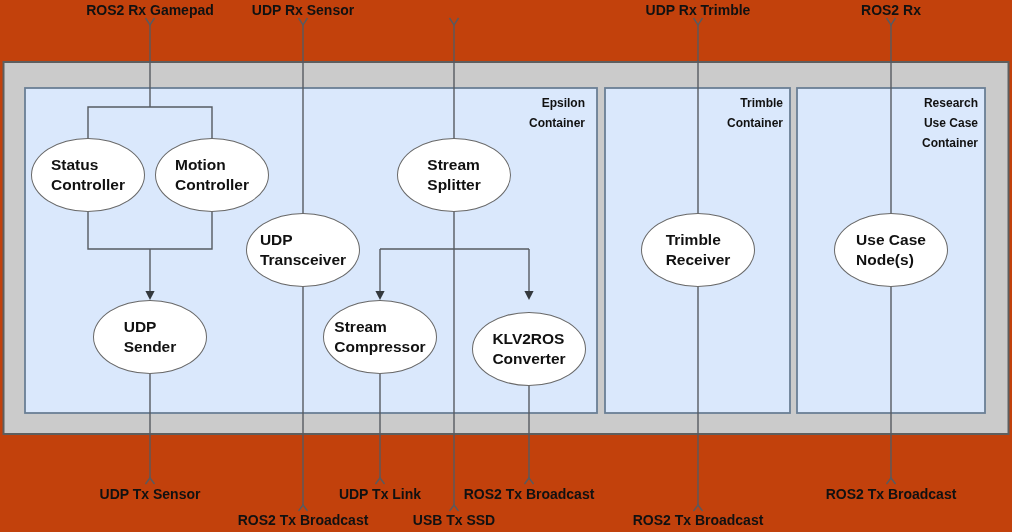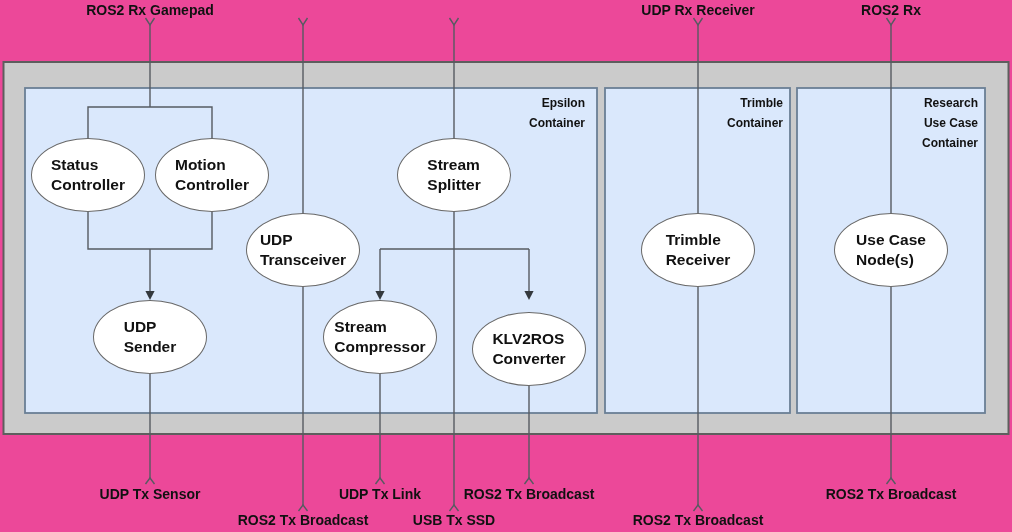--- a/index.html
+++ b/index.html
@@ -1,17 +1,17 @@
 <!DOCTYPE html>
 <html><head>
 <meta charset="utf-8">
 <style>
   html,body{margin:0;padding:0;background:#ffffff;}
   .canvas{
-    position:relative;width:1012px;height:532px;background:#ec4899;
+    position:relative;width:1012px;height:532px;background:#c2410c;
     font-family:"Liberation Sans",sans-serif;color:#111111;overflow:hidden;
   }
   .canvas svg{position:absolute;left:0;top:0;z-index:1;}
   .port-label{
     position:absolute;width:220px;text-align:center;z-index:3;
     font-size:14px;font-weight:bold;line-height:16px;white-space:nowrap;color:#111111;
   }
   .container-title{
     position:absolute;z-index:3;text-align:right;white-space:pre-line;
     font-size:12px;font-weight:bold;line-height:20px;color:#111111;
@@ -78,21 +78,22 @@
     </g>
 
     <g fill="#33383d" stroke="none">
       <path d="M150 300 L145.4 291 L154.6 291 Z"></path>
       <path d="M380 300 L375.4 291 L384.6 291 Z"></path>
       <path d="M529 300 L524.4 291 L533.6 291 Z"></path>
     </g>
   </svg>
 
   <div class="port-label" style="left:40px;top:2px">ROS2 Rx Gamepad</div>
-  <div class="port-label" style="left:588px;top:2px">UDP Rx Receiver</div>
+  <div class="port-label" style="left:193px;top:2px">UDP Rx Sensor</div>
+  <div class="port-label" style="left:588px;top:2px">UDP Rx Trimble</div>
   <div class="port-label" style="left:781px;top:2px">ROS2 Rx</div>
 
   <div class="container-title" style="right:427px;top:93px">Epsilon
 Container</div>
   <div class="container-title" style="right:229px;top:93px">Trimble
 Container</div>
   <div class="container-title" style="right:34px;top:93px">Research
 Use Case
 Container</div>
 

